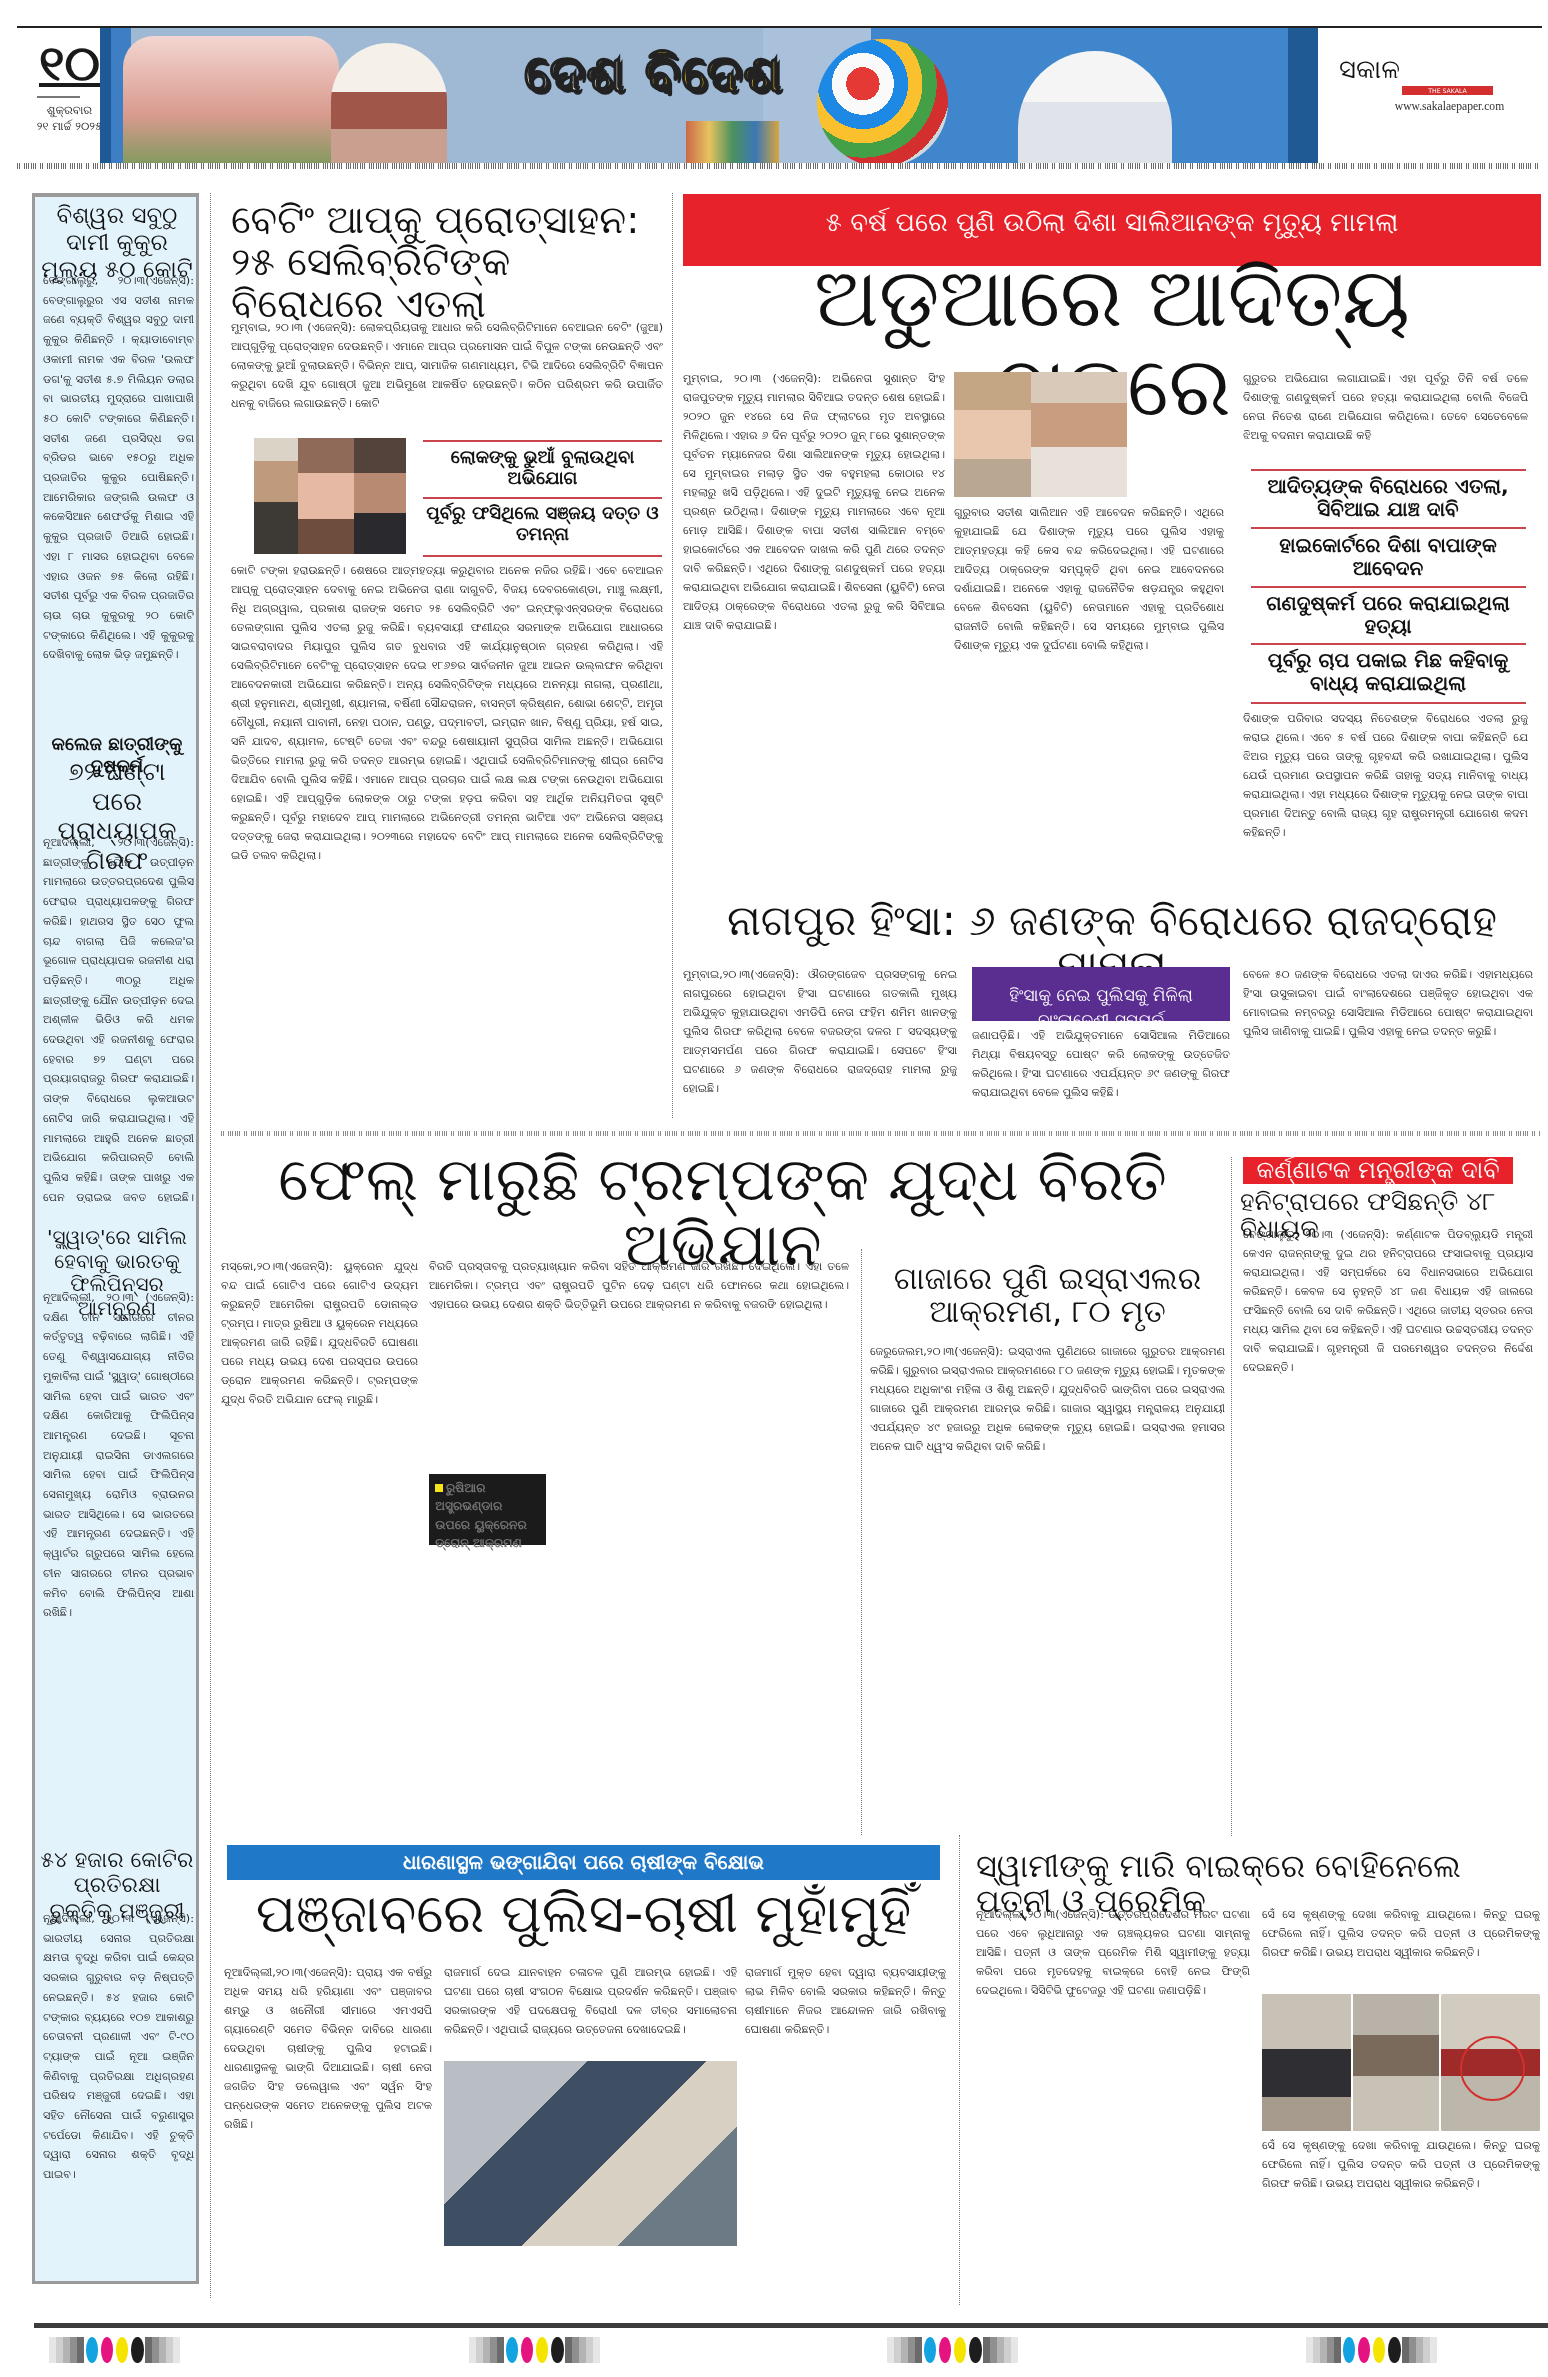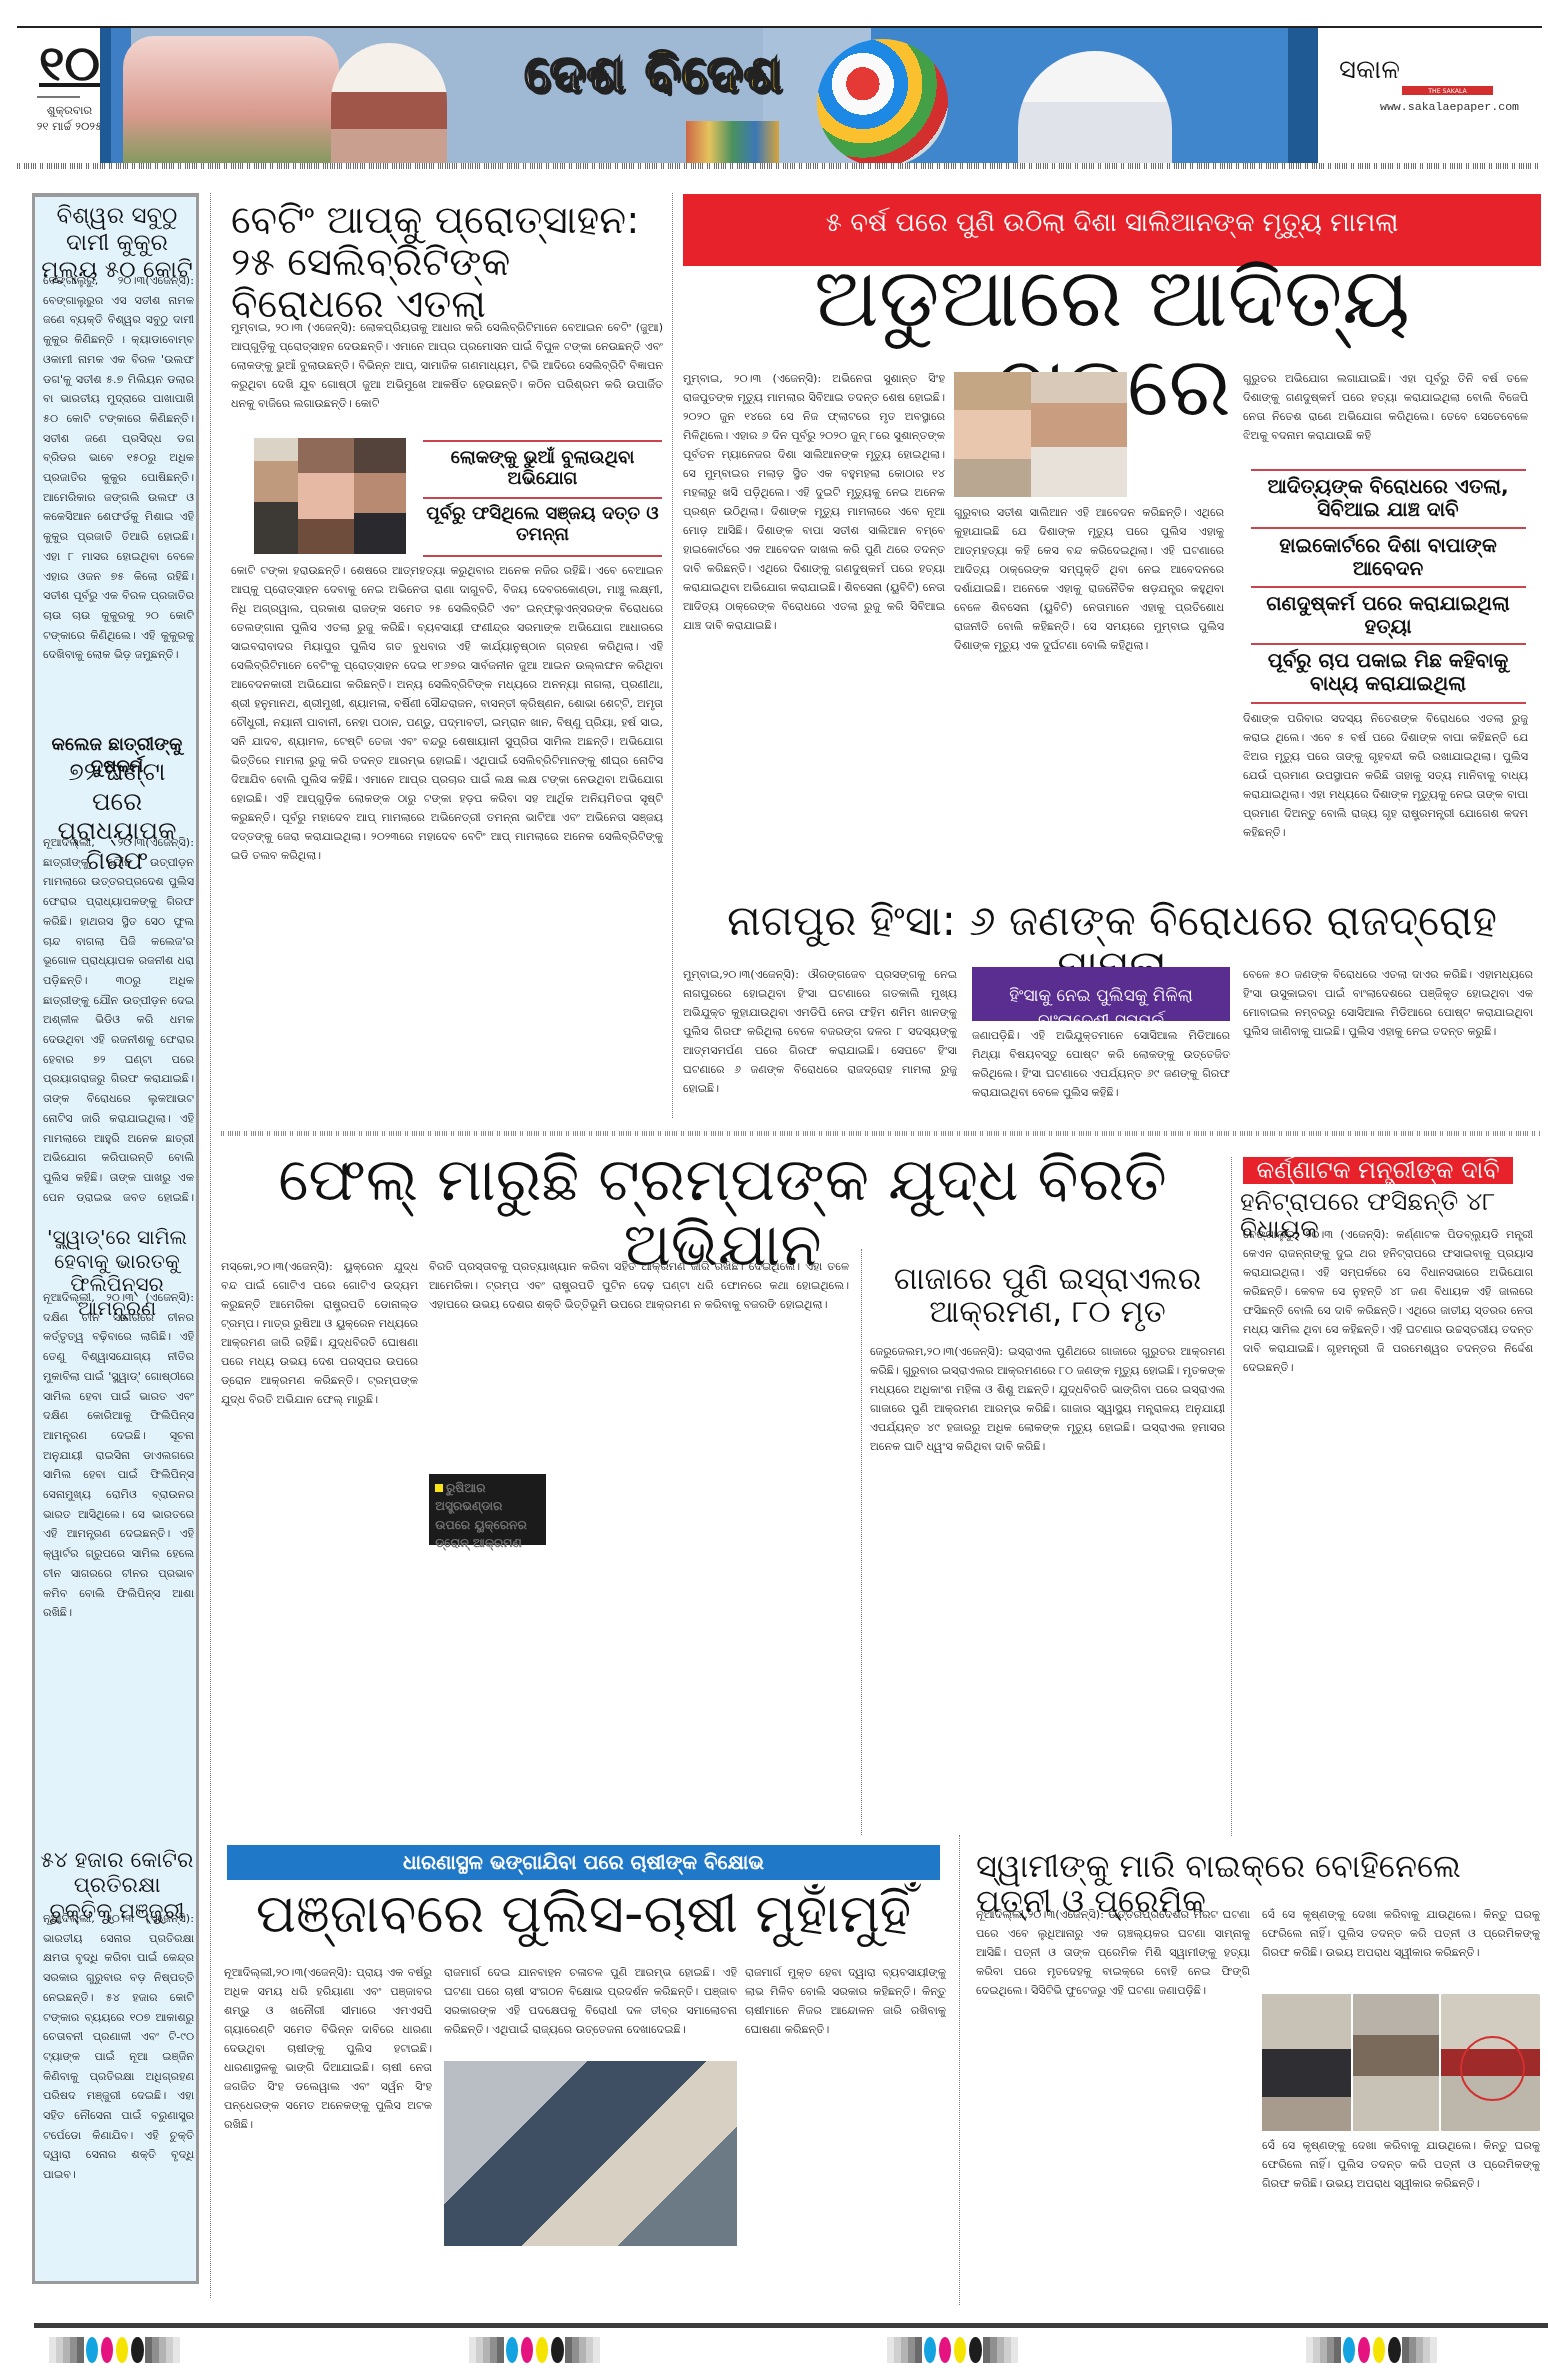--- a/index.html
+++ b/index.html
@@ -25,21 +25,21 @@
     background: linear-gradient(90deg, #d35a2f, #f2c54a, #3b8a4a, #2b6cb0, #e0a020); opacity: .85; }
   .banner .globe { left: 717px; top: 10.8px; width: 131px; height: 128px; border-radius: 50%;
     background: radial-gradient(circle at 35% 35%, #e53935 0 14%, #fafafa 14% 26%, #1e88e5 26% 38%, #fbc02d 38% 50%, #43a047 50% 62%, #d32f2f 62% 74%, #cfd8dc 74%); }
   .banner .capitol { left: 918px; top: 23px; width: 154px; height: 113px;
     background: linear-gradient(180deg, #f5f5f5 0 45%, #e0e4ea 45%); border-radius: 77px 77px 0 0; }
   .section-title { left: 524px; top: 48px; font-size: 51px; font-weight: bold; letter-spacing: 1.5px; line-height: 1; }
   .section-title .w1 { color: #fff; -webkit-text-stroke: 1.5px #222; text-shadow: 3.1px 3.1px 0 #222; }
   .section-title .w2 { color: #f7d117; -webkit-text-stroke: 1.5px #222; text-shadow: 3.1px 3.1px 0 #222; }
   .logo { left: 1300px; top: 54px; width: 139px; text-align: center; font-size: 26px; font-weight: normal; color: #111; }
   .logo-tag { left: 1402px; top: 86px; width: 91px; height: 9.3px; background: #d32f2f; color: #fff; font-size: 6.2px; text-align: center; line-height: 9.3px; }
-  .site-url { left: 1357px; top: 100px; width: 185px; text-align: center; font-size: 11.6px; color: #333; font-family: Liberation Mono, monospace; }
+  .site-url { left: 1357px; top: 100px; width: 185px; text-align: center; font-size: 11.6px; color: #333; font-family: Liberation Serif, serif; }
 
   
   .dotted-v { width: 0; border-left: 1.5px dotted #777; }
   .hatch-h { height: 4.6px; background: repeating-linear-gradient(90deg, #8a8a8a 0 0.8px, #fff 0.8px 2.3px); }
   .body { font-size: 11.2px; line-height: 19px; text-align: justify; color: #222; overflow: hidden; }
   .head-xl { font-weight: normal; color: #111; line-height: 1.08; }
   .bold-sub { font-weight: bold; color: #111; text-align: center; line-height: 1.15; }
   .red-rule { height: 1.5px; background: #c9444c; }
 
   

